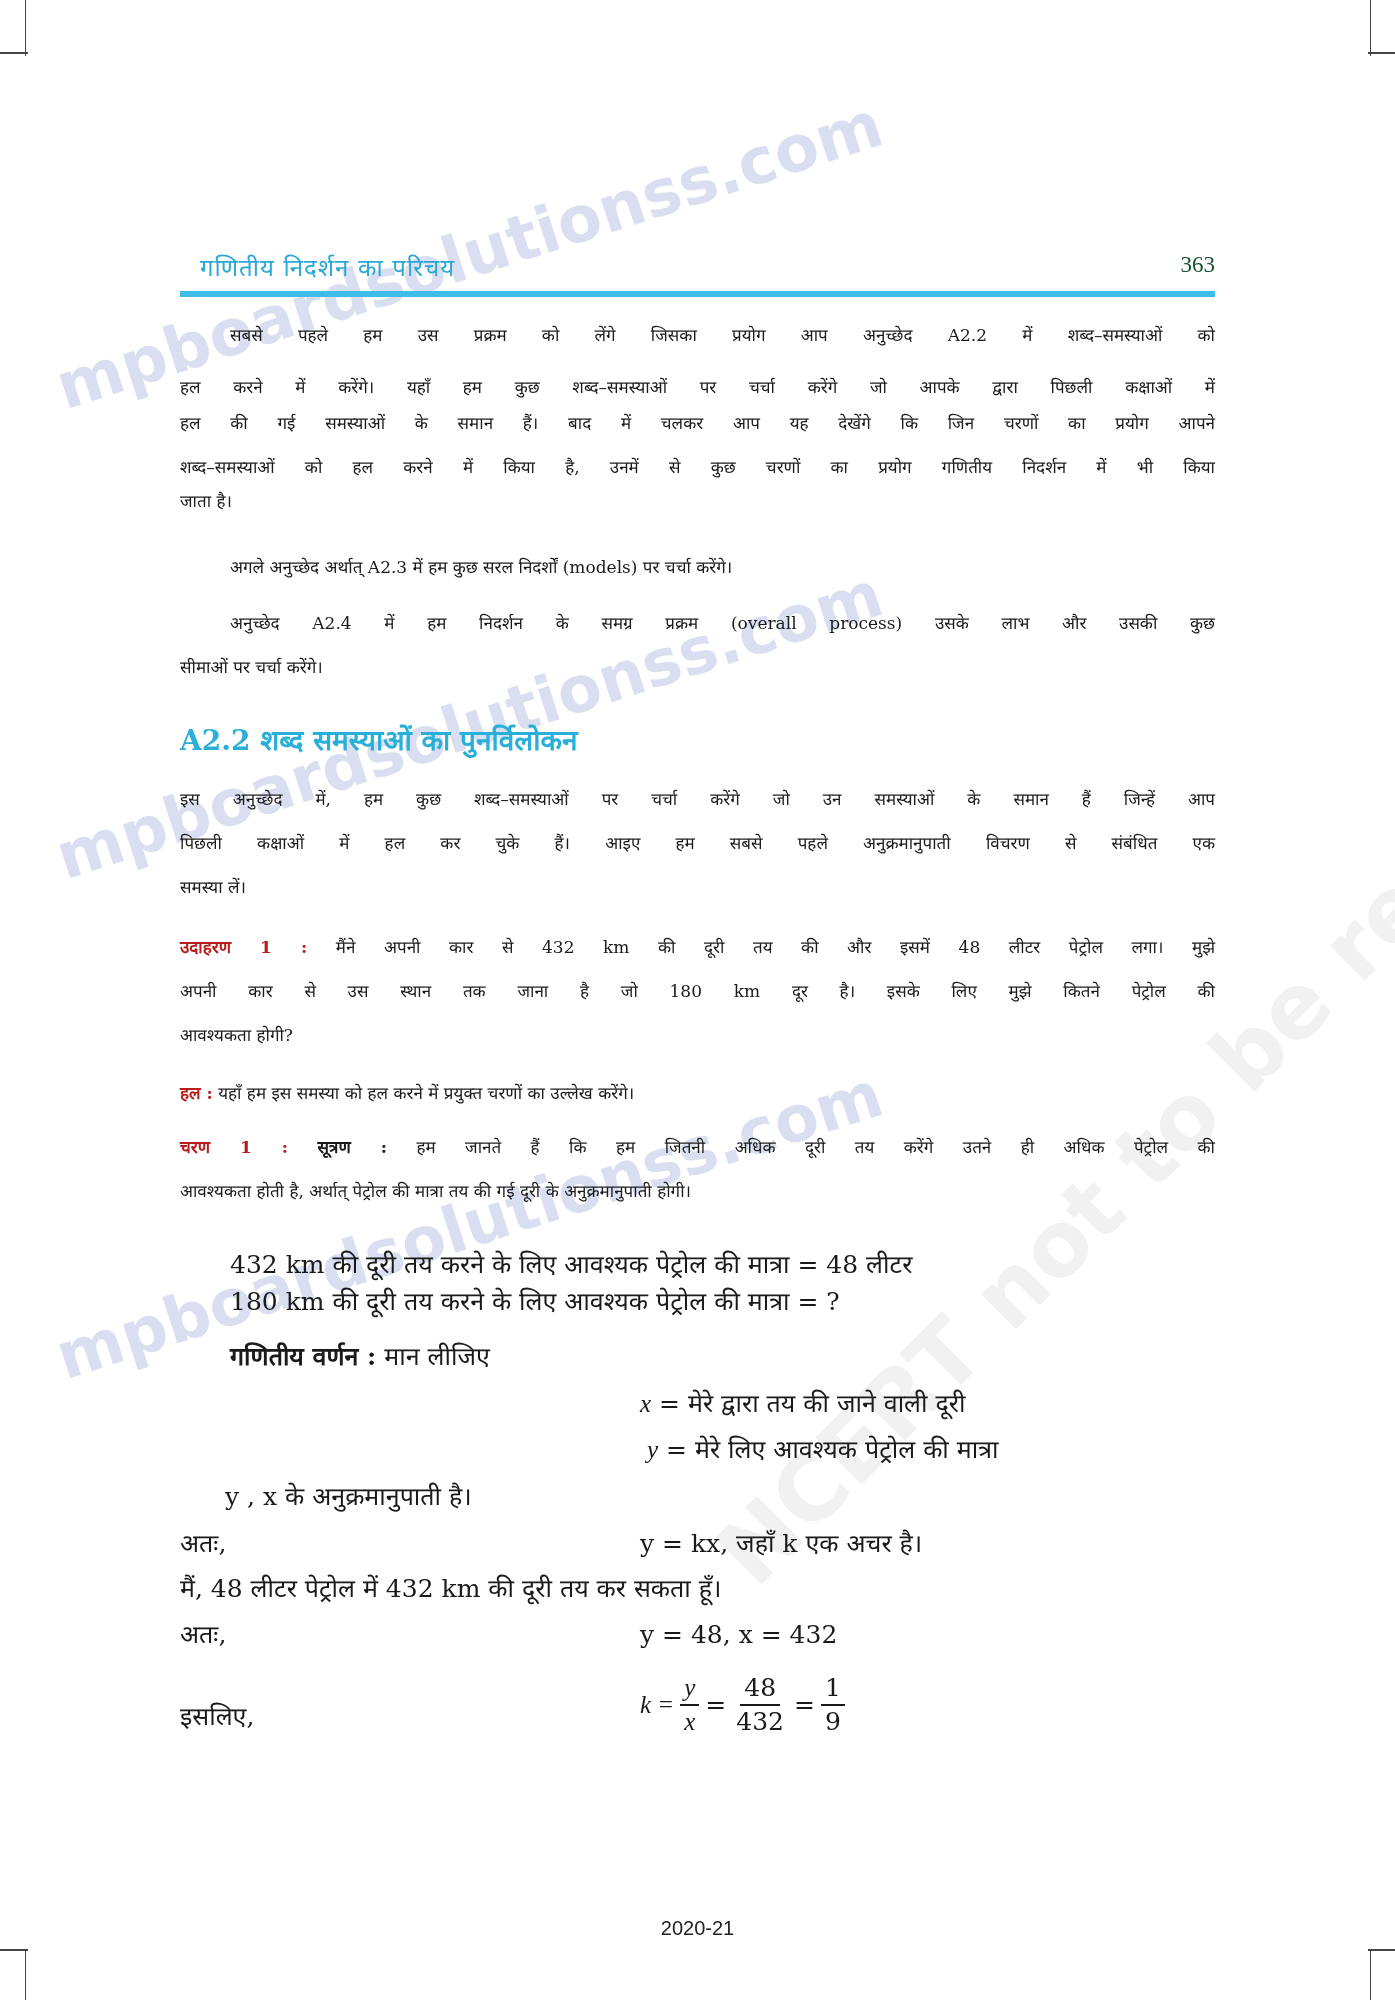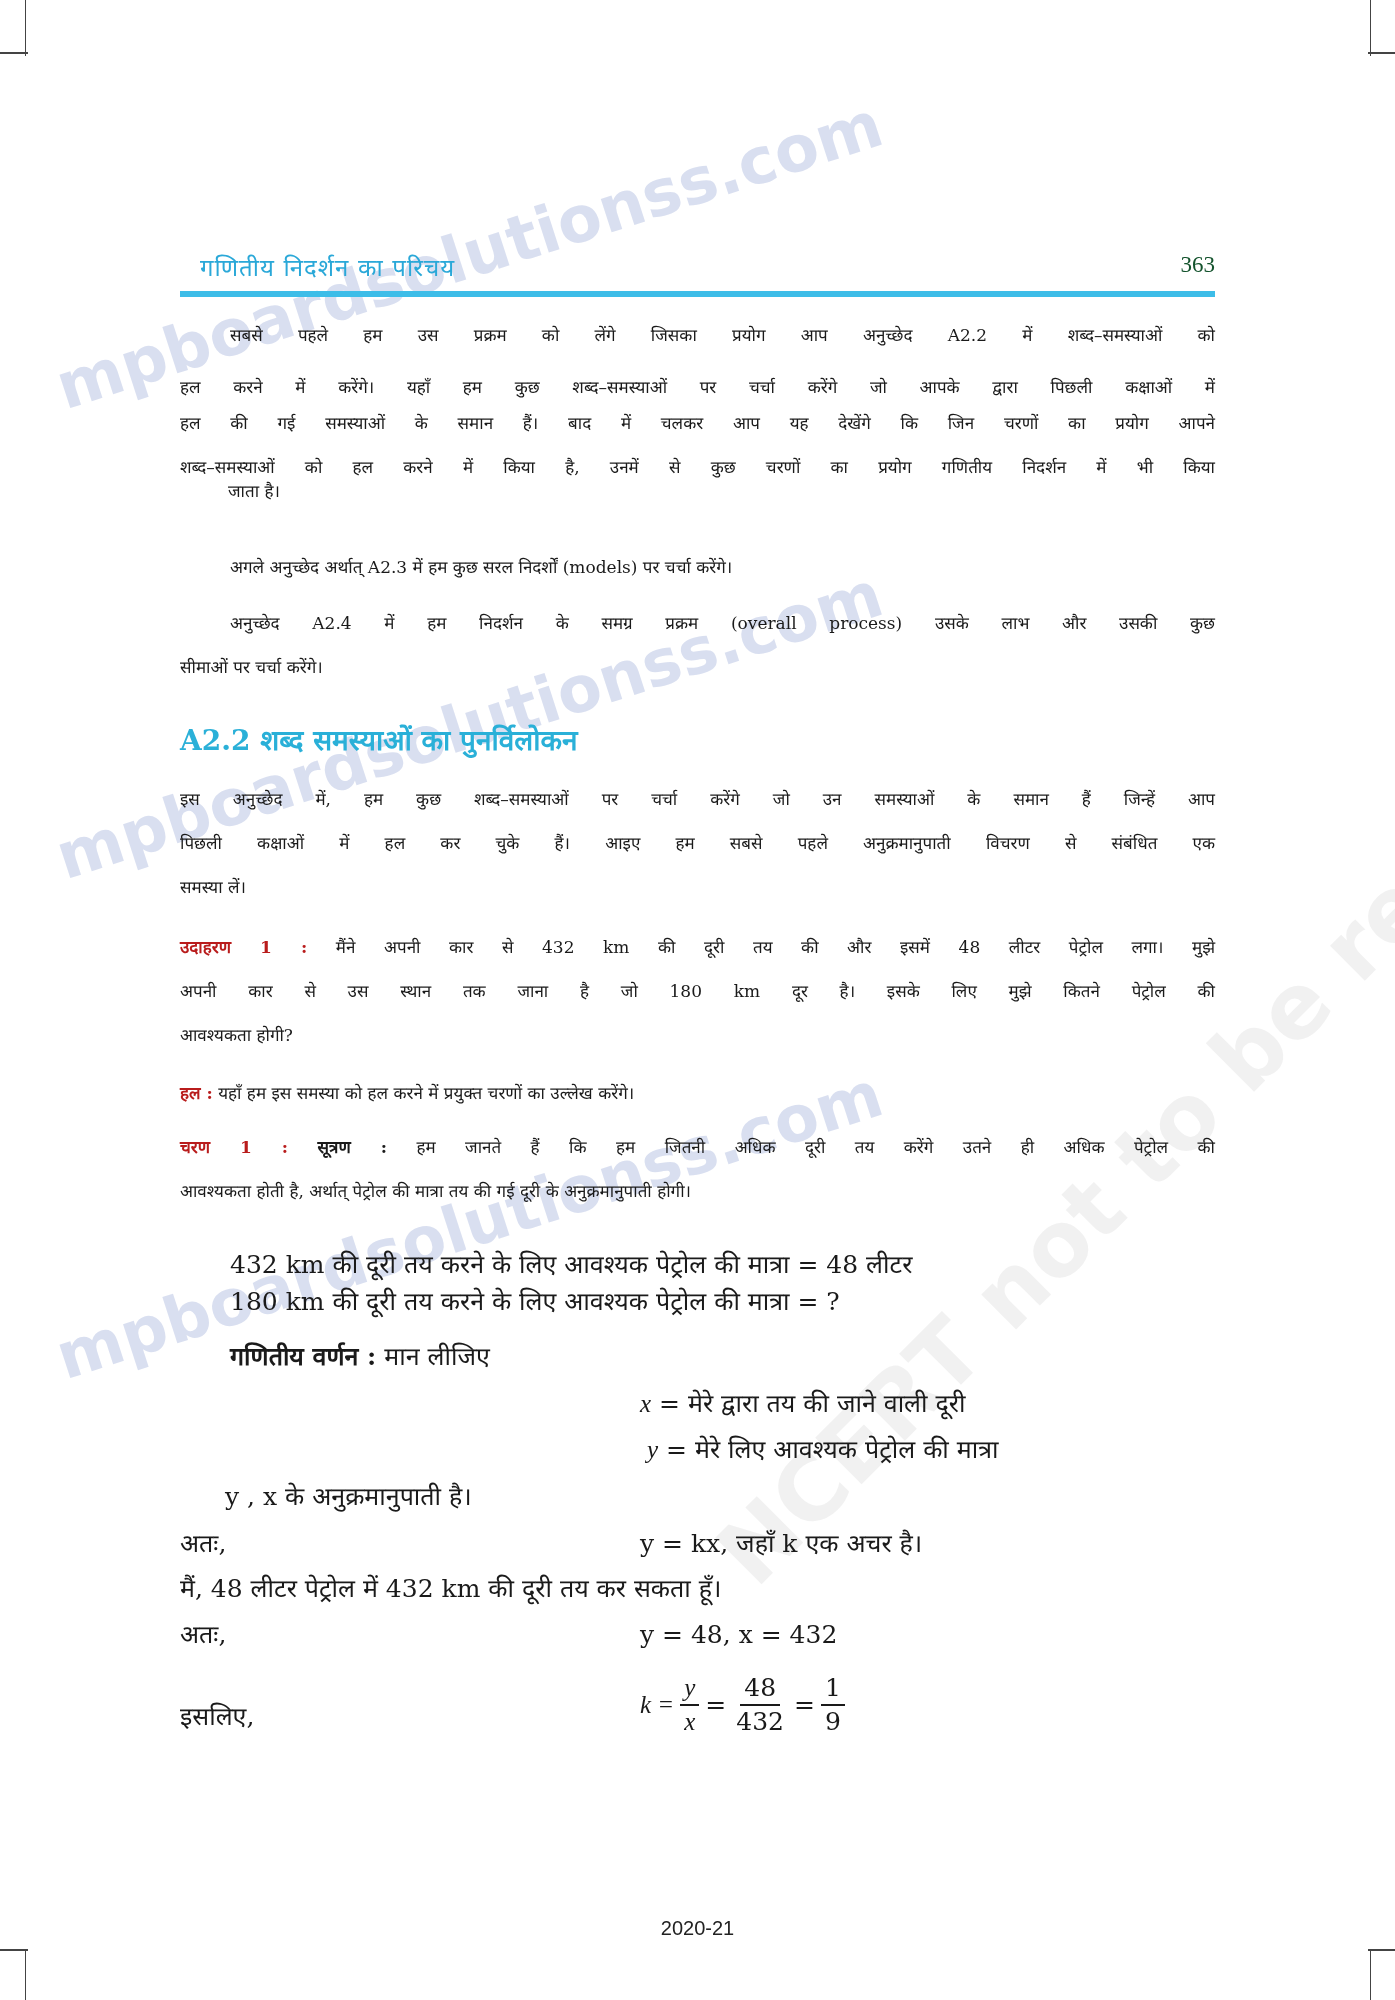--- a/index.html
+++ b/index.html
@@ -49,21 +49,21 @@
 <div class="wm2" style="left:520px;top:1000px;font-size:90px;transform:rotate(-45deg);">NCERT not to be republished</div>
 
 <div class="running-head">गणितीय निदर्शन का परिचय</div>
 <div class="page-num">363</div>
 <div class="rule"></div>
 
 <div class="line ind" style="top:318px;">सबसे पहले हम उस प्रक्रम को लेंगे जिसका प्रयोग आप अनुच्छेद A2.2 में शब्द–समस्याओं को</div>
 <div class="line" style="top:370px;">हल करने में करेंगे। यहाँ हम कुछ शब्द–समस्याओं पर चर्चा करेंगे जो आपके द्वारा पिछली कक्षाओं में</div>
 <div class="line" style="top:406px;">हल की गई समस्याओं के समान हैं। बाद में चलकर आप यह देखेंगे कि जिन चरणों का प्रयोग आपने</div>
 <div class="line" style="top:450px;">शब्द–समस्याओं को हल करने में किया है, उनमें से कुछ चरणों का प्रयोग गणितीय निदर्शन में भी किया</div>
-<div class="line last" style="top:474px;margin-left:48px;">जाता है।</div>
+<div class="line last" style="top:484px;">जाता है।</div>
 
 <div class="line ind last" style="top:550px;">अगले अनुच्छेद अर्थात् A2.3 में हम कुछ सरल निदर्शों (models) पर चर्चा करेंगे।</div>
 
 <div class="line ind" style="top:606px;">अनुच्छेद A2.4 में हम निदर्शन के समग्र प्रक्रम (overall process) उसके लाभ और उसकी कुछ</div>
 <div class="line last" style="top:650px;">सीमाओं पर चर्चा करेंगे।</div>
 
 <div class="heading">A2.2 शब्द समस्याओं का पुनर्विलोकन</div>
 
 <div class="line" style="top:782px;">इस अनुच्छेद में, हम कुछ शब्द–समस्याओं पर चर्चा करेंगे जो उन समस्याओं के समान हैं जिन्हें आप</div>
 <div class="line" style="top:826px;">पिछली कक्षाओं में हल कर चुके हैं। आइए हम सबसे पहले अनुक्रमानुपाती विचरण से संबंधित एक</div>

